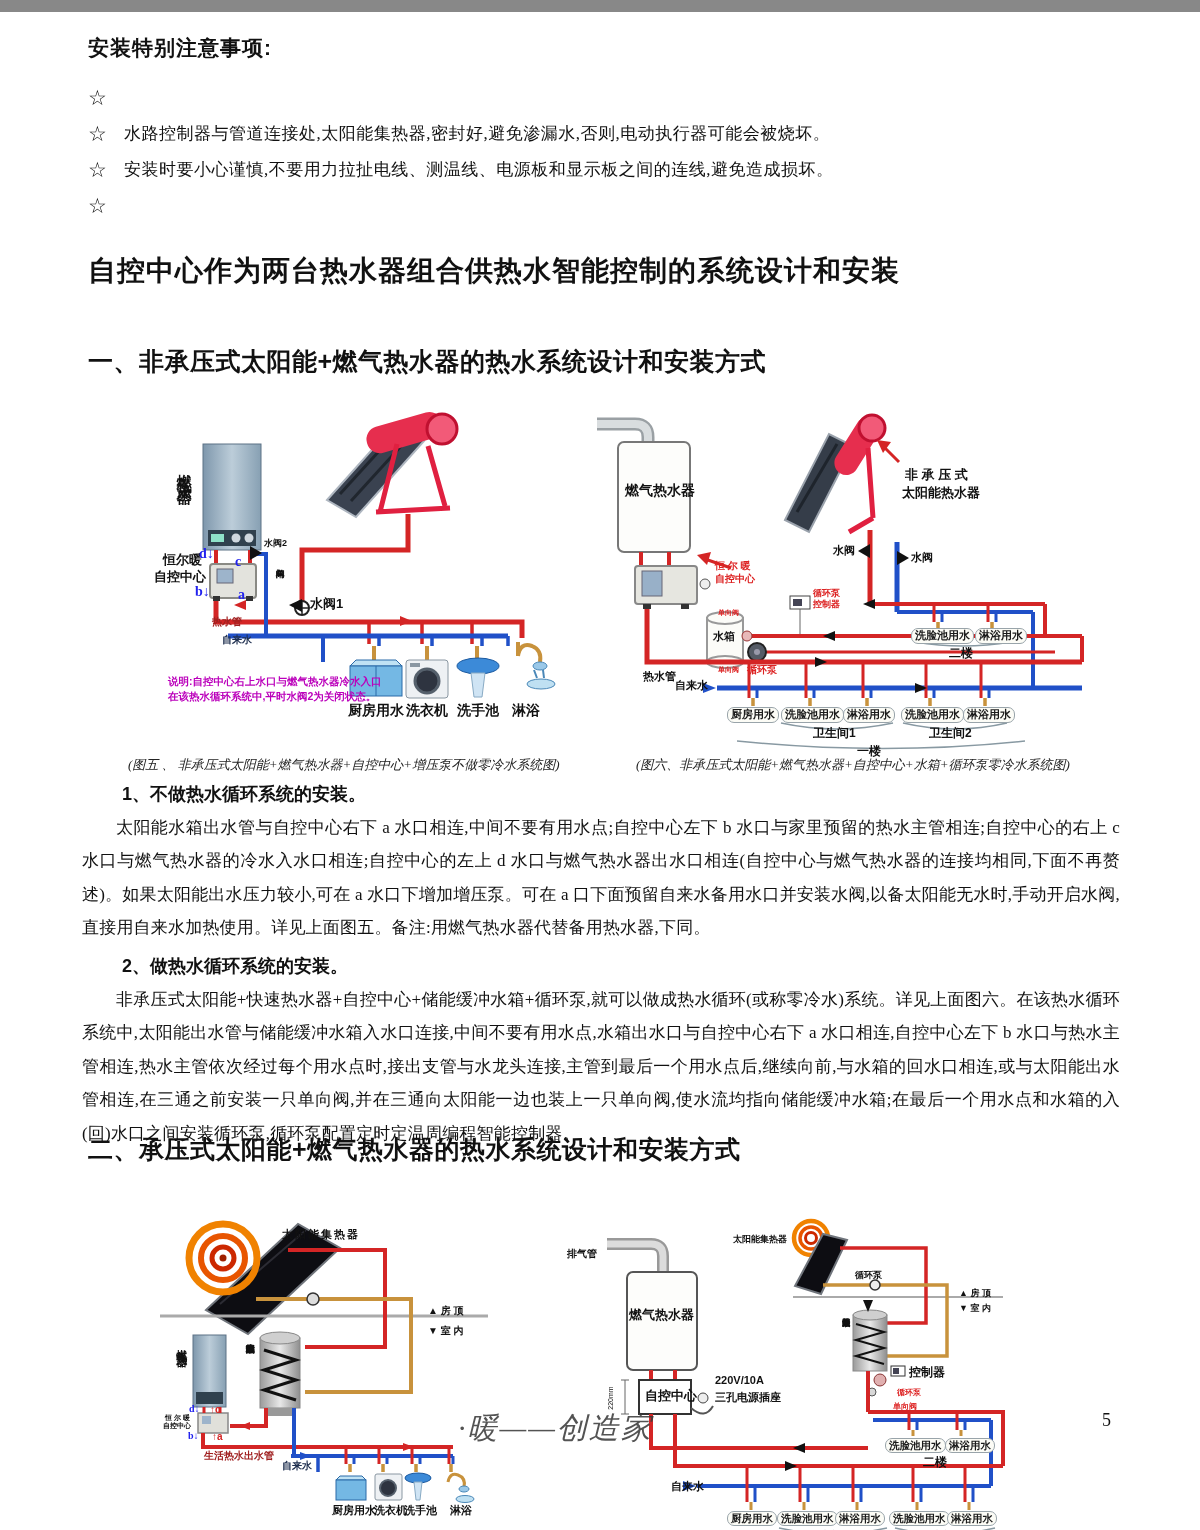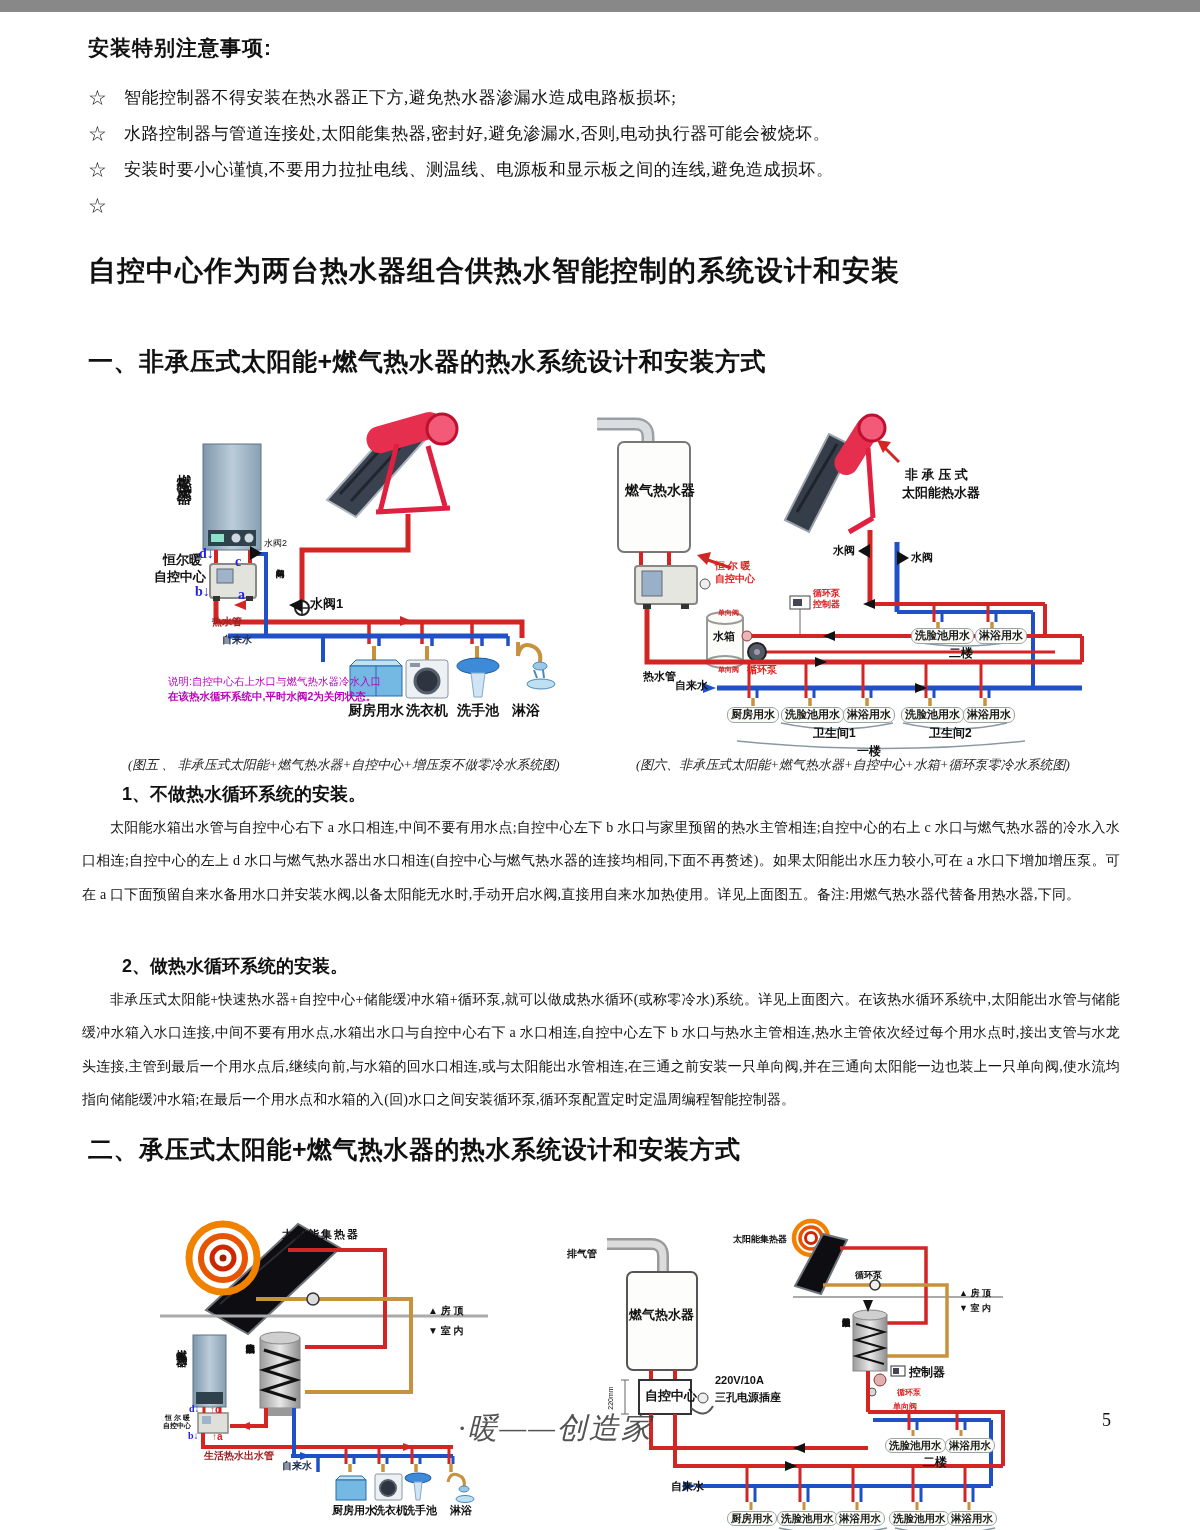--- a/index.html
+++ b/index.html
@@ -8,21 +8,21 @@
   .abs{position:absolute;}
   .lbl{position:absolute;white-space:nowrap;line-height:1.15;}
   .vtext{writing-mode:vertical-rl;text-orientation:upright;}
   .h-notice{font-size:21px;font-weight:bold;letter-spacing:1px;}
   .bullet-row{display:flex;align-items:flex-start;margin-bottom:13px;}
   .bullet-star{font-size:21px;width:36px;flex:0 0 36px;line-height:23px;}
   .bullet-text{font-size:17px;font-family:"Liberation Serif",serif;line-height:23px;letter-spacing:0.5px;}
   .h-main{font-size:28px;font-weight:bold;letter-spacing:1px;}
   .h-sec{font-size:25px;font-weight:bold;letter-spacing:0.5px;}
   .h-sub{font-size:18px;font-weight:bold;}
-  .para{font-size:14px;line-height:33.4px;text-align:justify;text-indent:2em;
+  .para{font-size:17px;line-height:33.4px;text-align:justify;text-indent:2em;
         font-family:"Liberation Serif",serif;letter-spacing:0.2px;}
   .caption{font-size:13px;font-style:italic;font-family:"Liberation Serif",serif;color:#222;}
   .figure{position:absolute;}
   .figure svg{position:absolute;left:0;top:0;}
   .chip{position:absolute;white-space:nowrap;background:#fcfcf6;border:1px solid #99a4aa;
         border-radius:7px;padding:0 3px;font-weight:bold;color:#1a1a1a;line-height:1.25;}
   .red-lbl{color:#dd2222;font-weight:bold;}
   .port{color:#2222ee;font-weight:bold;font-family:"Liberation Serif",serif;}
   .watermark{position:absolute;font-family:"Liberation Serif",serif;font-style:italic;
              color:#3c3c3c;opacity:.88;letter-spacing:2px;}
@@ -30,21 +30,20 @@
 </head>
 <body>
 
 <div id="page">
 
   <div class="abs h-notice" style="left:88px;top:22px;">安装特别注意事项:</div>
 
   <div class="abs" style="left:88px;top:74px;width:1040px;">
     <div class="bullet-row">
       <span class="bullet-star">☆</span>
-      <span class="bullet-text">智能控制器不得安装在热水器正下方,避免热水器渗漏水造成电路板损坏;</span>
     </div>
     <div class="bullet-row">
       <span class="bullet-star">☆</span>
       <span class="bullet-text">水路控制器与管道连接处,太阳能集热器,密封好,避免渗漏水,否则,电动执行器可能会被烧坏。</span>
     </div>
     <div class="bullet-row">
       <span class="bullet-star">☆</span>
       <span class="bullet-text">安装时要小心谨慎,不要用力拉扯电线、测温线、电源板和显示板之间的连线,避免造成损坏。</span>
     </div>
     <div class="bullet-row">
@@ -123,26 +122,26 @@
         <ellipse cx="391" cy="280" rx="14" ry="5" fill="#bfe0f2" stroke="#4a88b8"></ellipse>
       </g>
     </svg>
     <span class="lbl vtext" style="left:26px;top:58px;font-size:15px;font-weight:bold;letter-spacing:4px;">燃气热水器</span>
     <span class="lbl" style="left:13px;top:149px;font-size:13px;font-weight:bold;">恒尔暖</span>
     <span class="lbl" style="left:4px;top:166px;font-size:13px;font-weight:bold;">自控中心</span>
     <span class="lbl port" style="left:49px;top:142px;font-size:14px;">d↓</span>
     <span class="lbl port" style="left:85px;top:150px;font-size:14px;">c</span>
     <span class="lbl port" style="left:45px;top:180px;font-size:14px;">b↓</span>
     <span class="lbl port" style="left:88px;top:183px;font-size:14px;">a</span>
-    <span class="lbl" style="left:114px;top:134px;font-size:9px;font-weight:normal;">水阀2</span>
+    <span class="lbl" style="left:114px;top:134px;font-size:9px;font-weight:bold;">水阀2</span>
     <span class="lbl vtext" style="left:125px;top:158px;font-size:9px;font-weight:bold;">单向阀</span>
     <span class="lbl" style="left:160px;top:193px;font-size:13px;font-weight:bold;">水阀1</span>
     <span class="lbl" style="left:62px;top:212px;font-size:10px;font-weight:bold;color:#a02020;">热水管</span>
     <span class="lbl" style="left:72px;top:230px;font-size:10px;font-weight:bold;color:#203050;">自来水</span>
-    <span class="lbl" style="left:18px;top:271px;font-size:10.5px;font-weight:normal;color:#bb00bb;">说明:自控中心右上水口与燃气热水器冷水入口</span>
+    <span class="lbl" style="left:18px;top:271px;font-size:10.5px;font-weight:bold;color:#bb00bb;">说明:自控中心右上水口与燃气热水器冷水入口</span>
     <span class="lbl" style="left:18px;top:286px;font-size:10.5px;font-weight:bold;color:#bb00bb;">在该热水循环系统中,平时水阀2为关闭状态。</span>
     <span class="lbl" style="left:198px;top:298px;font-size:14px;font-weight:bold;">厨房用水</span>
     <span class="lbl" style="left:256px;top:298px;font-size:14px;font-weight:bold;">洗衣机</span>
     <span class="lbl" style="left:307px;top:298px;font-size:14px;font-weight:bold;">洗手池</span>
     <span class="lbl" style="left:362px;top:298px;font-size:14px;font-weight:bold;">淋浴</span>
   </div>
 
   <div class="figure" style="left:585px;top:388px;width:535px;height:362px;">
     <svg width="535" height="362" viewBox="0 0 535 362">
       <path d="M12,24 H50 Q63,24 63,37 V52" stroke="#9aa0a4" stroke-width="13" fill="none"></path>

